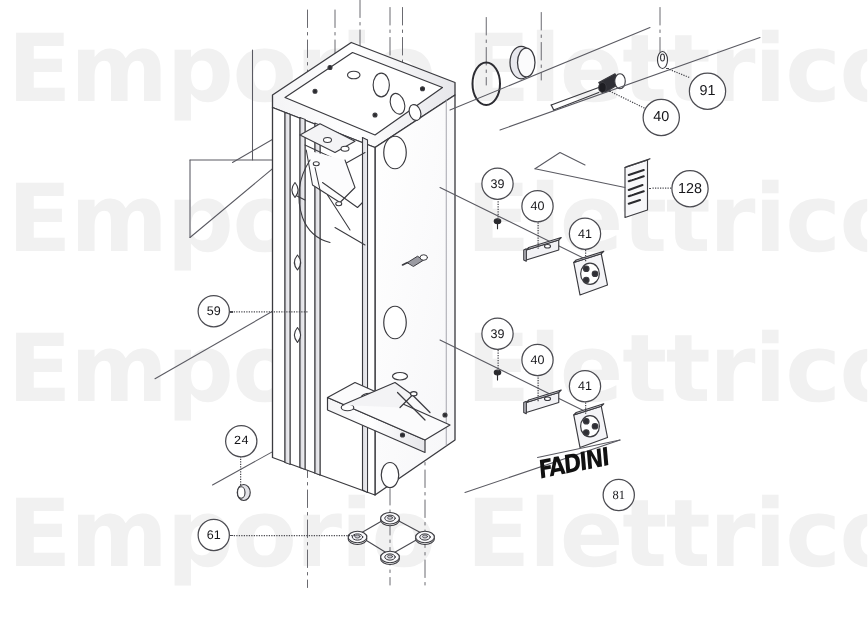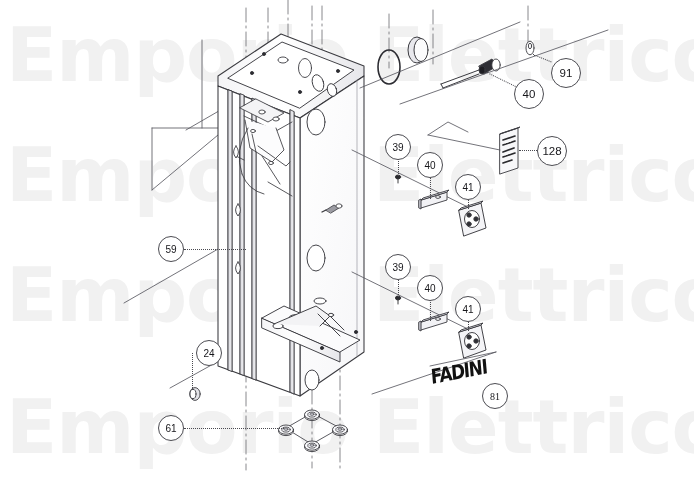--- a/index.html
+++ b/index.html
@@ -350,17 +350,17 @@
   <div class="callout c-lg" style="left:551px;top:58px;">91</div>
   <div class="callout c-lg" style="left:514px;top:79px;">40</div>
   <div class="callout c-lg" style="left:537px;top:136px;">128</div>
   <div class="callout c-sm" style="left:385px;top:134px;">39</div>
   <div class="callout c-sm" style="left:417px;top:152px;">40</div>
   <div class="callout c-sm" style="left:455px;top:174px;">41</div>
   <div class="callout c-sm" style="left:158px;top:236px;">59</div>
   <div class="callout c-sm" style="left:385px;top:254px;">39</div>
   <div class="callout c-sm" style="left:417px;top:275px;">40</div>
   <div class="callout c-sm" style="left:455px;top:296px;">41</div>
-  <div class="callout c-sm" style="left:196px;top:340px;">24</div>
+  <div class="callout c-sm" style="left:180px;top:340px;font-family:Liberation Mono, monospace;">24</div>
   <div class="callout c-sm" style="left:482px;top:383px;font-family:Liberation Serif, serif;">81</div>
   <div class="callout c-sm" style="left:158px;top:415px;">61</div>
 
 </div>
 
 </body></html>

